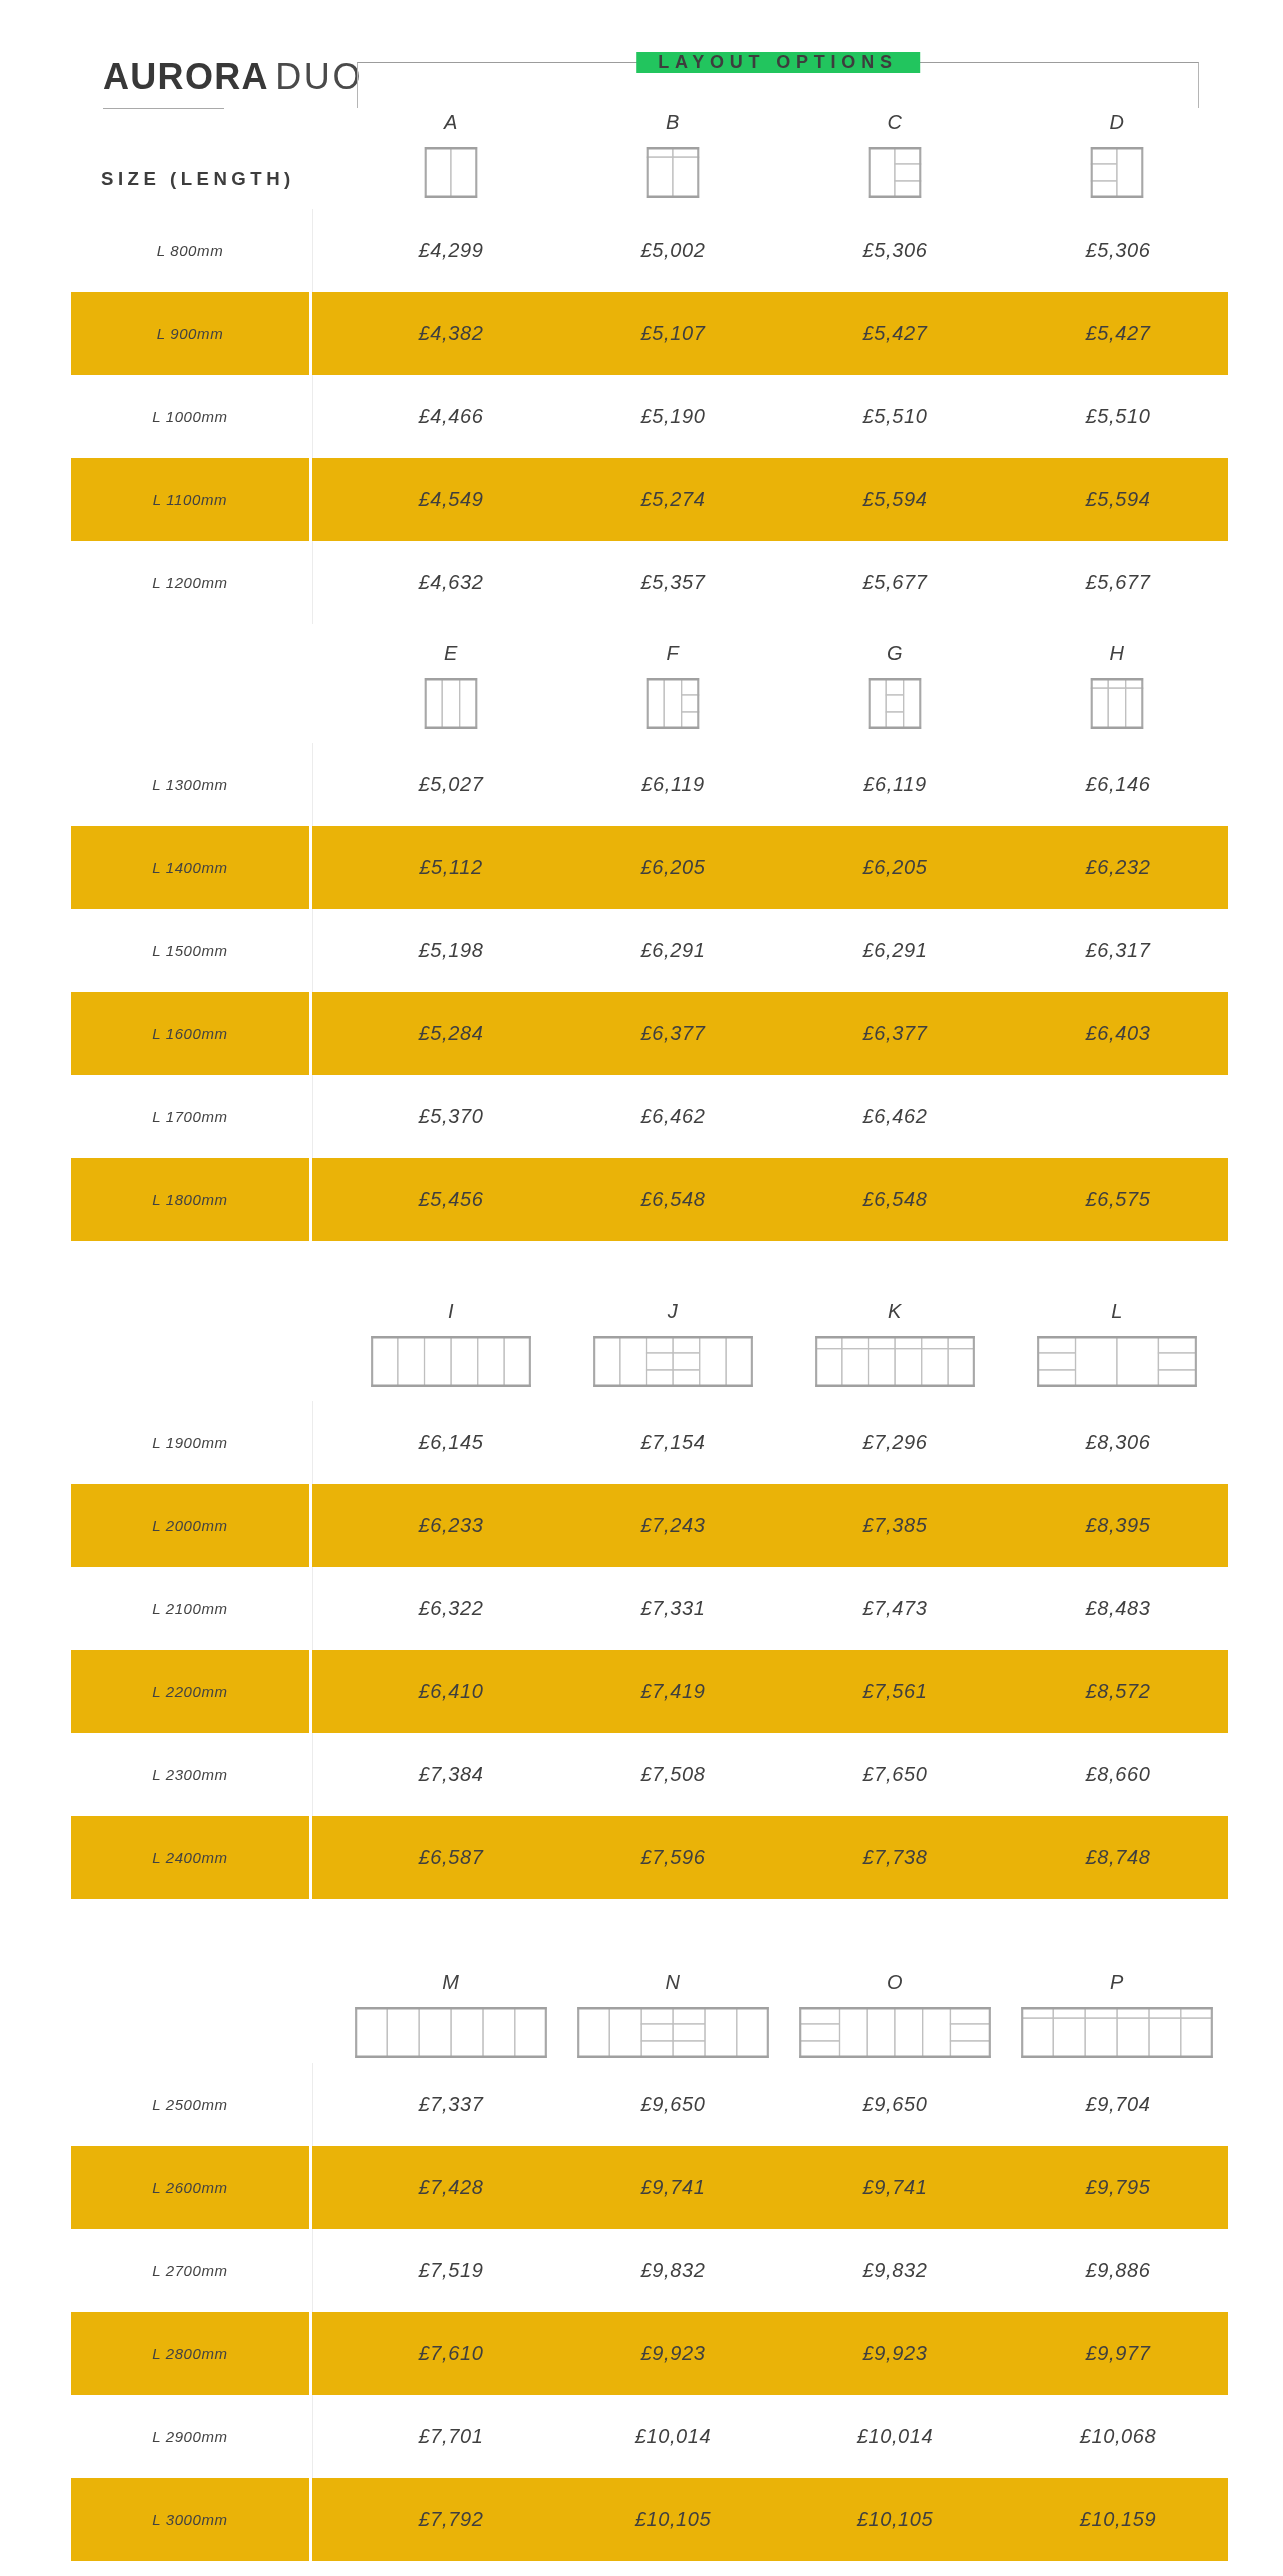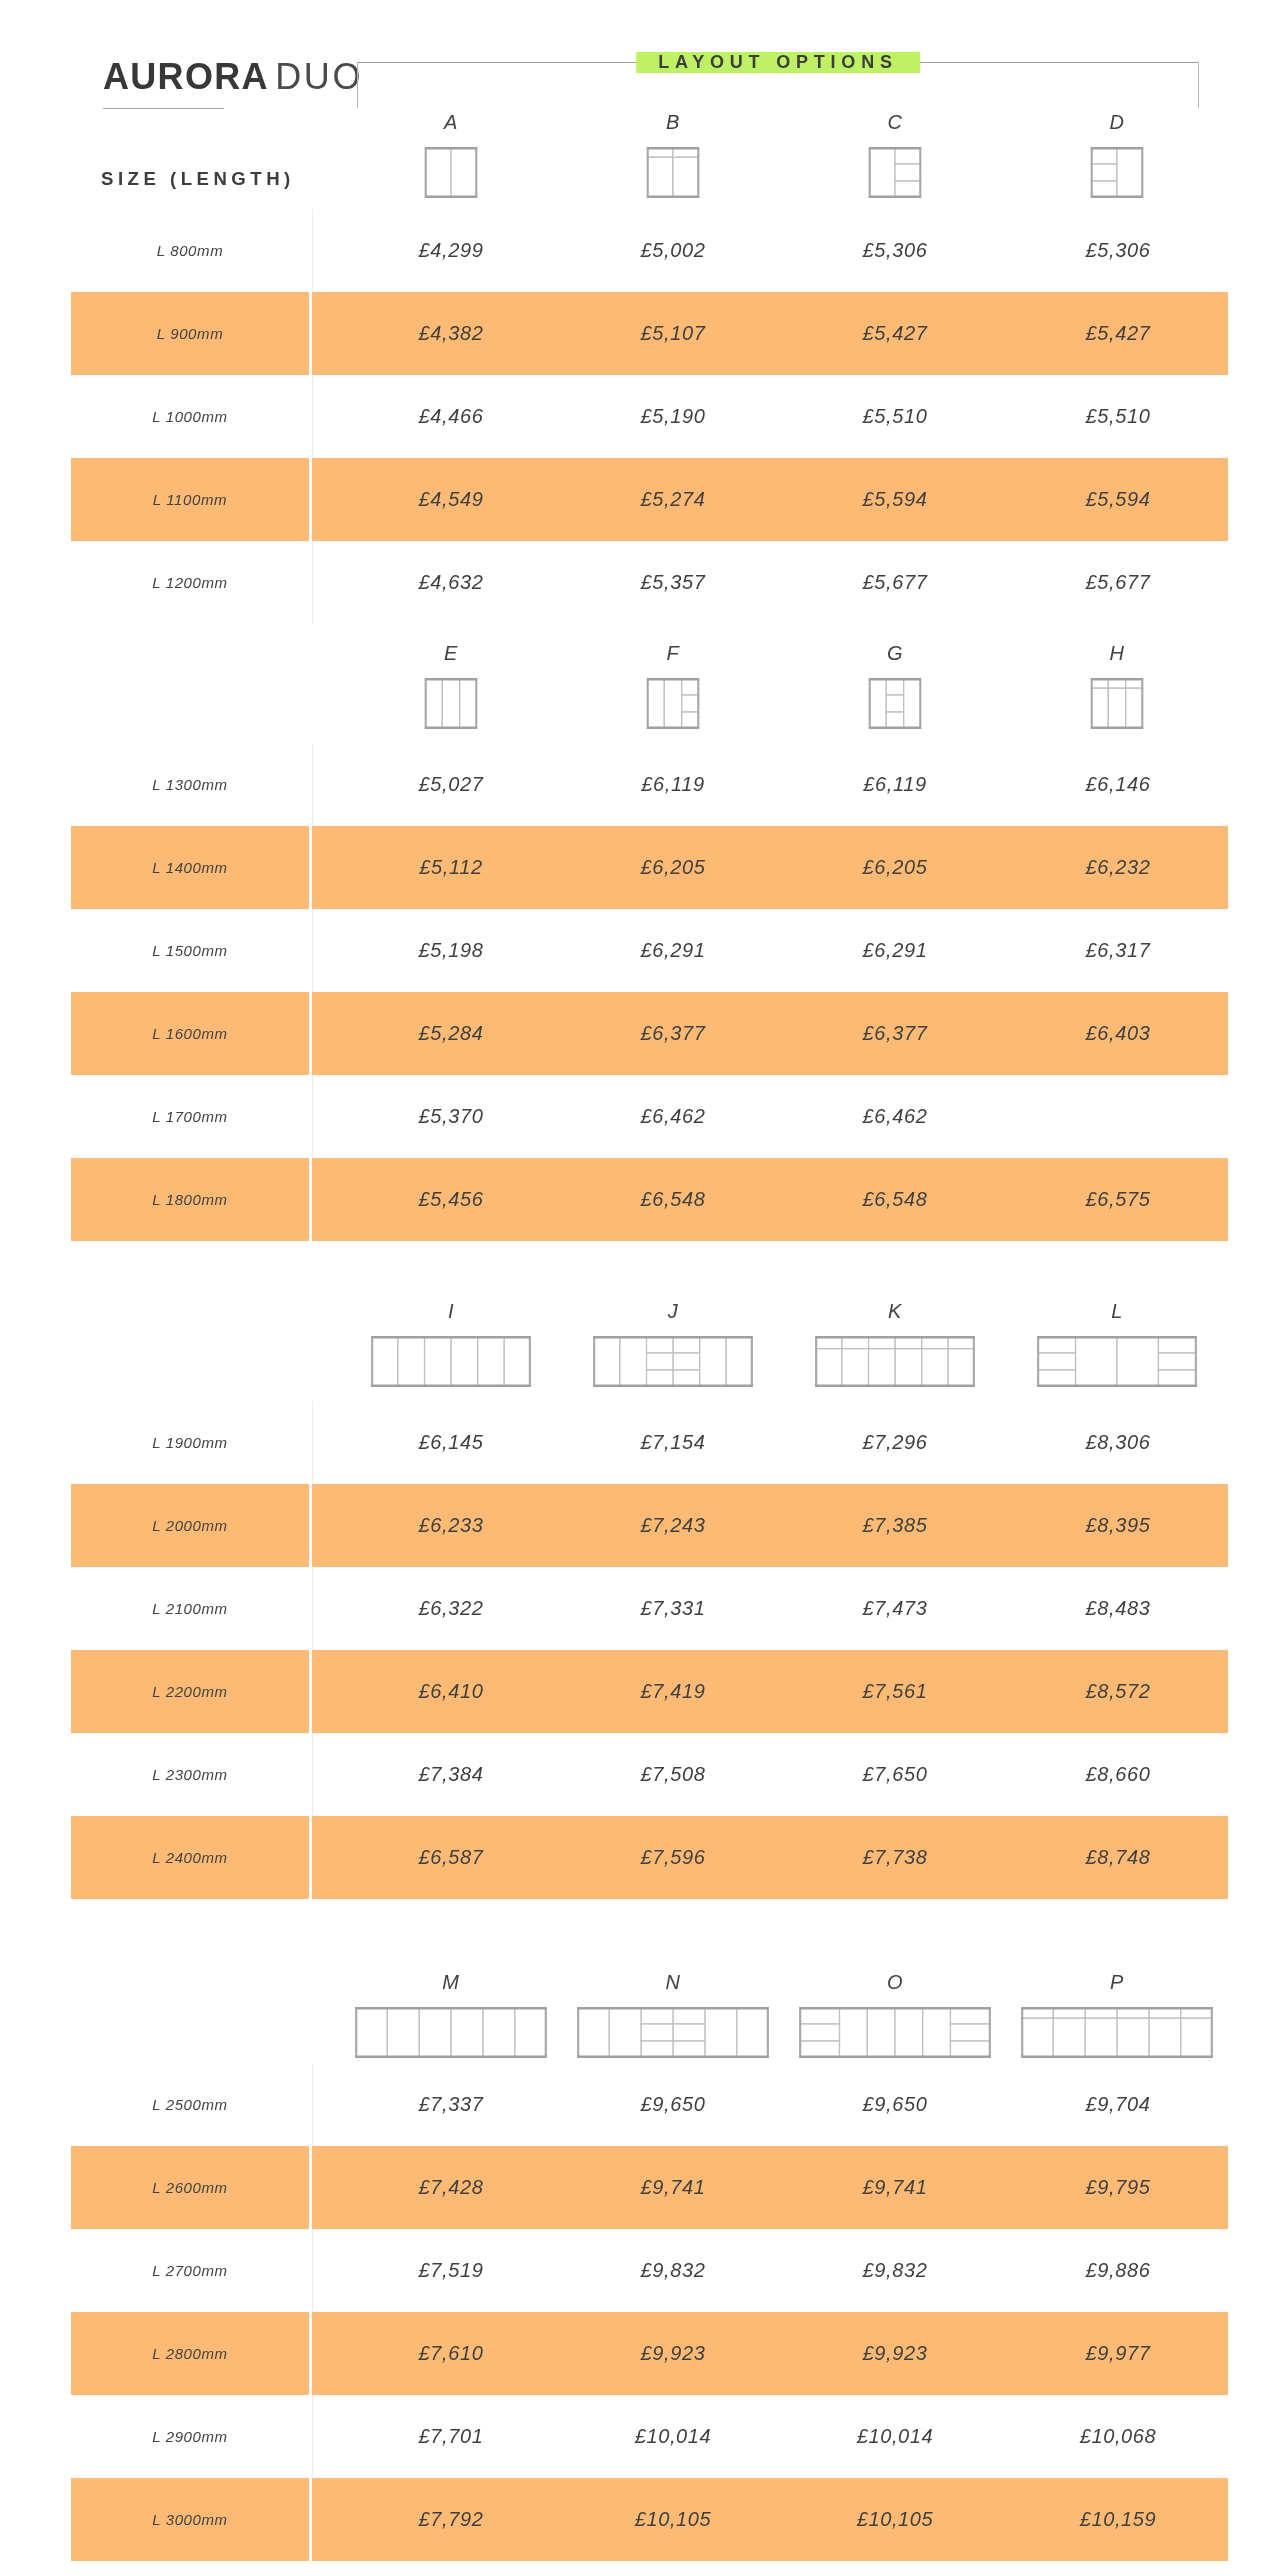--- a/index.html
+++ b/index.html
@@ -10,21 +10,21 @@
   
   #brand{position:absolute;left:103px;top:56px;font-size:36px;letter-spacing:1.3px;white-space:nowrap;}
   #brand .b1{font-weight:700;color:#383838;}
   #brand .b2{font-weight:300;color:#4a4a4a;margin-left:6.4px;letter-spacing:2.6px;}
   #brand-underline{position:absolute;left:103px;top:108px;width:121px;height:1.3px;background:#a9a9a9;}
   #size-label{position:absolute;left:101px;top:168px;font-size:18.6px;font-weight:600;letter-spacing:4.5px;color:#3d3d3d;white-space:nowrap;}
   
   #bracket{position:absolute;left:357px;top:62px;width:840px;height:45px;
     border-top:1.3px solid #9c9c9c;border-left:1.3px solid #b5b5b5;border-right:1.3px solid #b5b5b5;}
   #bracket .cap{position:absolute;top:-11.5px;left:50%;transform:translateX(-50%);
-    background:#bef264;padding:0 22px;font-size:18px;font-weight:600;letter-spacing:5.8px;
+    background:#22c55e;padding:0 22px;font-size:18px;font-weight:600;letter-spacing:5.8px;
     color:#3d3d3d;white-space:nowrap;}
   
   #sections{position:absolute;left:0;top:106px;width:1283px;}
   .sec-head{position:relative;}
   .sec-0 .sec-head{height:103px;}
   .sec-1 .sec-head{height:119px;}
   .sec-2 .sec-head{height:160px;}
   .sec-3 .sec-head{height:164px;}
   .lay-col{position:absolute;transform:translateX(-50%);text-align:center;}
   .sec-0 .lay-col{top:5.1px;}
@@ -33,21 +33,21 @@
   .sec-3 .lay-col{top:72px;}
   .lay-letter{font-size:20px;font-style:italic;font-weight:400;color:#414141;letter-spacing:0.6px;height:29.5px;}
   .lay-diagram{display:block;margin:6.4px auto 0 auto;}
   
   .row{position:relative;height:83px;}
   .cell-label{position:absolute;left:71px;width:238px;top:0;bottom:0;
     display:flex;align-items:center;justify-content:center;
     font-size:15px;font-style:italic;letter-spacing:0.6px;color:#424242;}
   .price-stripe{position:absolute;left:312px;width:916px;top:0;bottom:0;}
   .row.plain .price-stripe{border-left:1.3px solid #ececec;}
-  .row.shaded .cell-label,.row.shaded .price-stripe{background:#fdba74;}
+  .row.shaded .cell-label,.row.shaded .price-stripe{background:#eab308;}
   .cell-price{position:absolute;top:0;bottom:0;width:222px;
     display:flex;align-items:center;justify-content:center;
     font-size:20px;font-style:italic;letter-spacing:0.6px;color:#3f3f3f;}
   .cell-price.c0{left:340px;} .cell-price.c1{left:562px;}
   .cell-price.c2{left:784px;} .cell-price.c3{left:1007px;}
 </style>
 </head>
 <body>
 
 <div id="brand">

